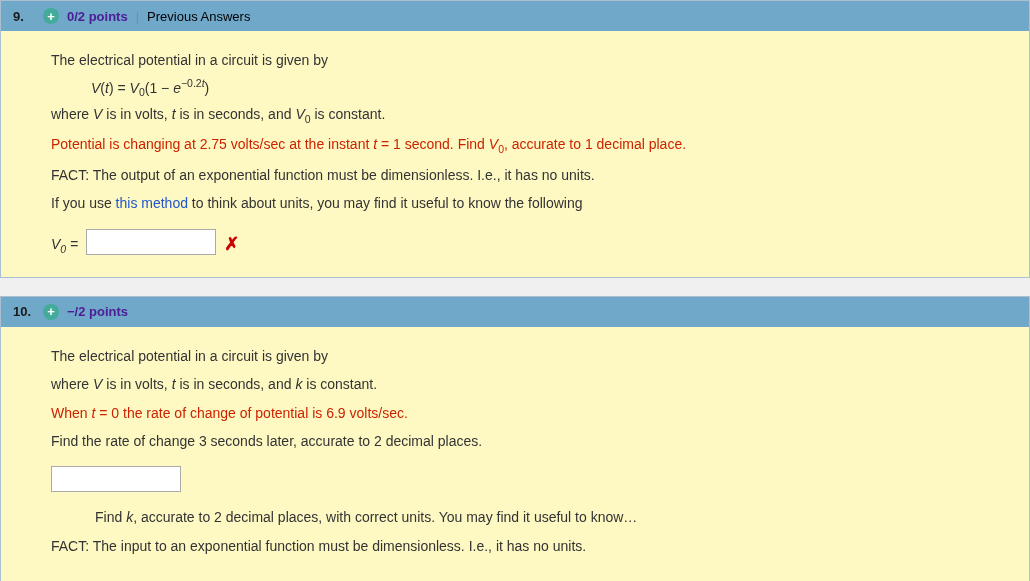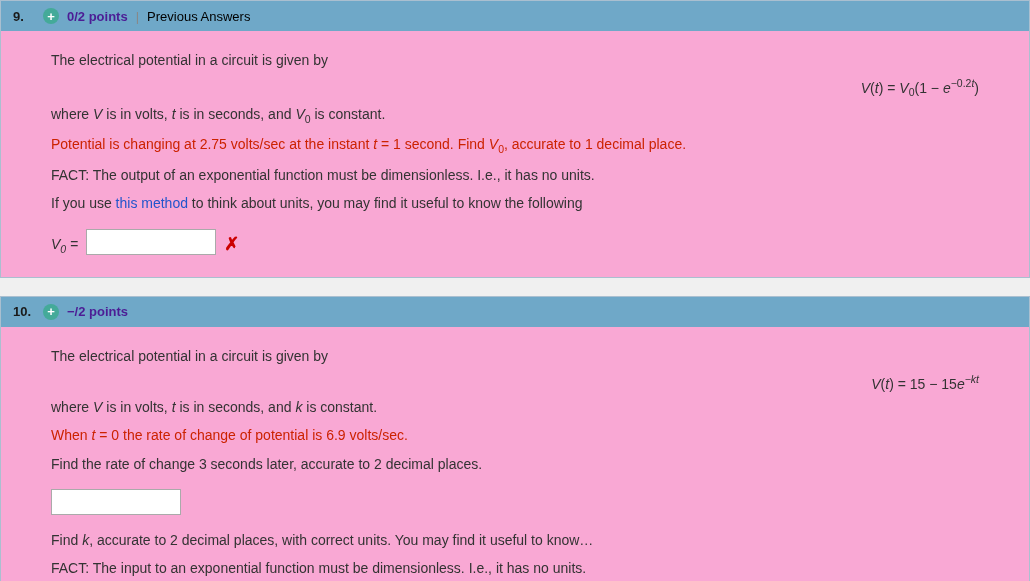--- a/index.html
+++ b/index.html
@@ -50,21 +50,21 @@
       color: #888;
       font-size: 13px;
     }
     .prev-answers-link {
       color: #000000;
       text-decoration: none;
       font-size: 13px;
     }
     .question-body {
       padding: 18px 50px 22px 50px;
-      background: #f9a8d4;
+      background: #fef9c3;
     }
     p, .text-line {
       margin-bottom: 6px;
       line-height: 1.6;
     }
     .highlight-red { color: #cc2200; }
     .highlight-blue { color: #2255cc; }
     .answer-row {
       display: flex;
       align-items: flex-end;
@@ -85,21 +85,20 @@
     .x-mark {
       color: #cc0000;
       font-size: 18px;
       font-weight: bold;
     }
     sup { font-size: 0.75em; vertical-align: super; }
     sub { font-size: 0.75em; vertical-align: sub; }
     .formula-line {
       margin: 4px 0 4px 40px;
       font-size: 14px;
-      text-align: right;
     }
   </style>
 </head>
 <body>
 
 <div class="question-block">
   <div class="question-header">
     <span class="q-number">9.</span>
     <span class="plus-icon">+</span>
     <span class="points-label">0/2 points</span>
@@ -132,36 +131,33 @@
 </div>
 
 <div class="question-block">
   <div class="question-header">
     <span class="q-number">10.</span>
     <span class="plus-icon">+</span>
     <span class="points-label">−/2 points</span>
   </div>
   <div class="question-body">
     <p>The electrical potential in a circuit is given by</p>
-    <div class="formula-line">
-      <i>V</i>(<i>t</i>) = 15 − 15<i>e</i><sup>−<i>kt</i></sup>
-    </div>
     <p>
       where <i>V</i> is in volts, <i>t</i> is in seconds, and <i>k</i> is constant.
     </p>
     <p>
       <span class="highlight-red">When <i>t</i> = 0 the rate of change of potential is 6.9 volts/sec.</span>
     </p>
     <p>
       Find the rate of change 3 seconds later, accurate to 2 decimal places.
     </p>
     <div class="answer-row">
       <input type="text" value="" style="">
     </div>
-    <p style="margin-top:14px;">
+    <p style="margin-top:14px;margin-left:44px;">
       Find <i>k</i>, accurate to 2 decimal places, with correct units. You may find it useful to know…
     </p>
     <p>
       FACT: The input to an exponential function must be dimensionless. I.e., it has no units.
     </p>
 
   </div>
 </div>
 
 </body></html>

